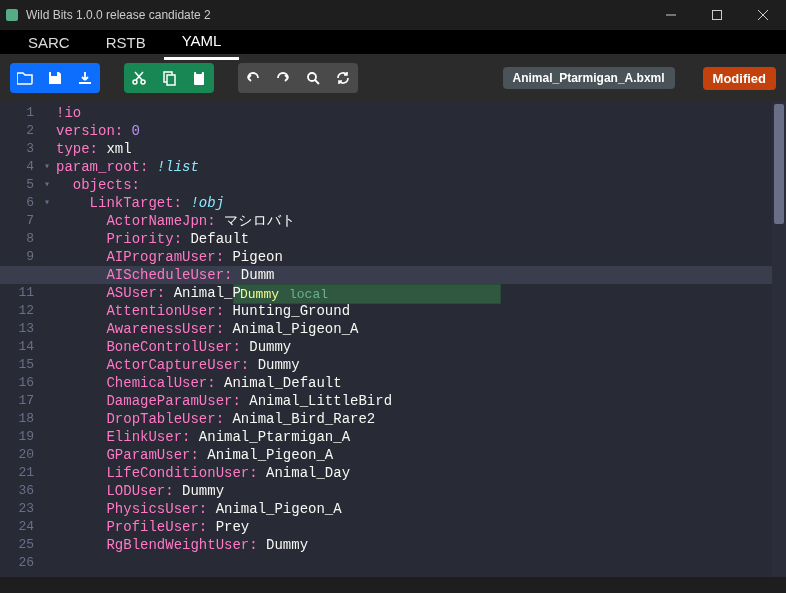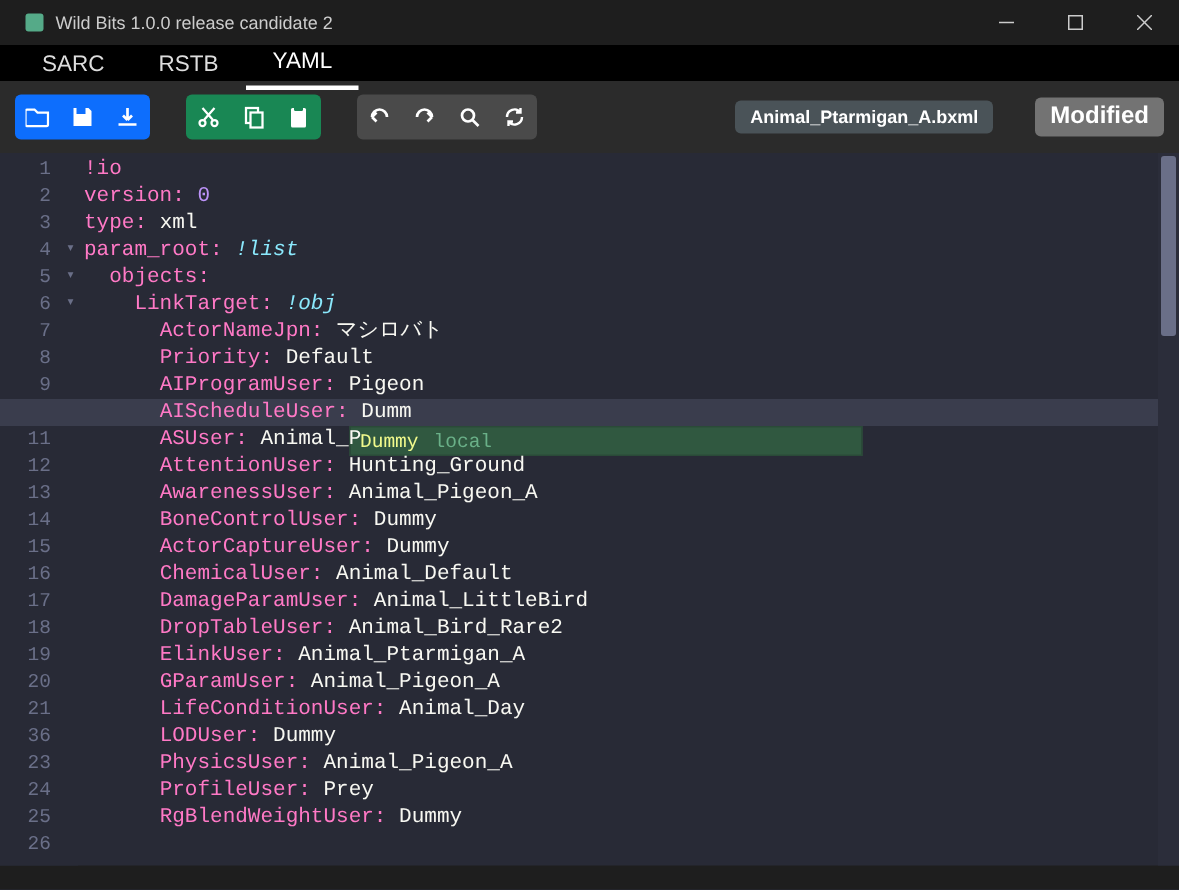--- a/index.html
+++ b/index.html
@@ -1,17 +1,17 @@
 <!DOCTYPE html>
 <html><head>
 <meta charset="utf-8">
 <style>
 * { margin: 0; padding: 0; box-sizing: border-box; }
 body { font-family: "Segoe UI", sans-serif; background: #1e1e1e; width: 786px; height: 593px; overflow: hidden; }
-.titlebar { height: 30px; background: #1e1e1e; display: flex; align-items: center; color: #ccc; font-size: 12px; padding-left: 15px; }
+.titlebar { height: 30px; background: #1e1e1e; display: flex; align-items: center; color: #ccc; font-size: 12px; padding-left: 4px; }
 .titlebar .app-icon { width: 16px; height: 16px; margin-right: 6px; display: flex; align-items: center; justify-content: center; }
 .titlebar .title { flex: 1; }
 .titlebar .win-controls { display: flex; }
 .titlebar .win-btn { width: 46px; height: 30px; display: flex; align-items: center; justify-content: center; color: #ccc; }
 .titlebar .win-btn svg { width: 10px; height: 10px; }
 .tabs { height: 24px; background: #000; display: flex; align-items: center; padding: 0 10px; gap: 0; }
 .tab { color: #ddd; font-size: 15px; padding: 8px 18px; cursor: pointer; }
 .tab.active { border-bottom: 3px solid #fff; color: #fff; }
 .toolbar { height: 48px; background: #2b2b2b; display: flex; align-items: center; padding: 0 10px; gap: 24px; }
 .btn-group { display: flex; gap: 0; }
@@ -21,35 +21,35 @@
 .btn-blue:first-child { border-radius: 4px 0 0 4px; }
 .btn-blue:last-child { border-radius: 0 4px 4px 0; }
 .btn-green { background: #198754; color: #fff; }
 .btn-green:first-child { border-radius: 4px 0 0 4px; }
 .btn-green:last-child { border-radius: 0 4px 4px 0; }
 .btn-gray { background: #4a4a4a; color: #fff; }
 .btn-gray:first-child { border-radius: 4px 0 0 4px; }
 .btn-gray:last-child { border-radius: 0 4px 4px 0; }
 .toolbar .spacer { flex: 1; }
 .file-badge { background: #4a5358; color: #fff; font-size: 12px; padding: 4px 10px; border-radius: 4px; font-weight: 600; }
-.mod-badge { background: #737373; color: #fff; font-size: 16px; padding: 4px 10px; border-radius: 4px; font-weight: 600; margin-left: 4px; }
+.mod-badge { background: #c2410c; color: #fff; font-size: 13px; padding: 4px 10px; border-radius: 4px; font-weight: 600; margin-left: 4px; }
 .editor { position: relative; height: 475px; background: #282a36; display: flex; font-family: Consolas, "Courier New", monospace; font-size: 14px; }
 .gutter { width: 42px; background: #282a36; text-align: right; color: #6a6f88; padding-top: 2px; }
 .gutter .ln { height: 18px; line-height: 18px; padding-right: 8px; font-size: 13px; }
 .fold-col { width: 10px; background: #282a36; padding-top: 2px; }
 .fold-col .fm { height: 18px; line-height: 18px; color: #6a6f88; font-size: 10px; text-align: center; }
 .code { flex: 1; padding-top: 2px; position: relative; }
 .code .line { height: 18px; line-height: 18px; white-space: pre; padding-left: 4px; position: relative; }
 .line.hl { background: #3a3d4d; }
 .line.hl::before { content: ""; position: absolute; left: -52px; top: 0; width: 52px; height: 18px; background: #3a3d4d; }
 .k { color: #ff79c6; }
 .n { color: #bd93f9; }
 .s { color: #f8f8f2; }
 .t { color: #8be9fd; font-style: italic; }
-.autocomplete { position: absolute; background: #305840; border: 1px solid #2a4a38; color: #d0d0d0; font-size: 13px; padding: 2px 6px; width: 342px; height: 20px; line-height: 16px; }
+.autocomplete { position: absolute; background: #305840; border: 1px solid #2a4a38; color: #d0d0d0; font-size: 13px; padding: 2px 6px; width: 268px; height: 20px; line-height: 16px; }
 .autocomplete .match { color: #f1fa8c; }
 .autocomplete .kind { color: #6ab088; margin-left: 10px; }
 .scrollbar { width: 14px; background: #2b2d3a; position: relative; }
 .scrollbar .thumb { position: absolute; left: 2px; right: 2px; background: #6a6f88; border-radius: 2px; }
 </style>
 </head>
 <body>
 
 <div class="titlebar">
   <span class="app-icon">

